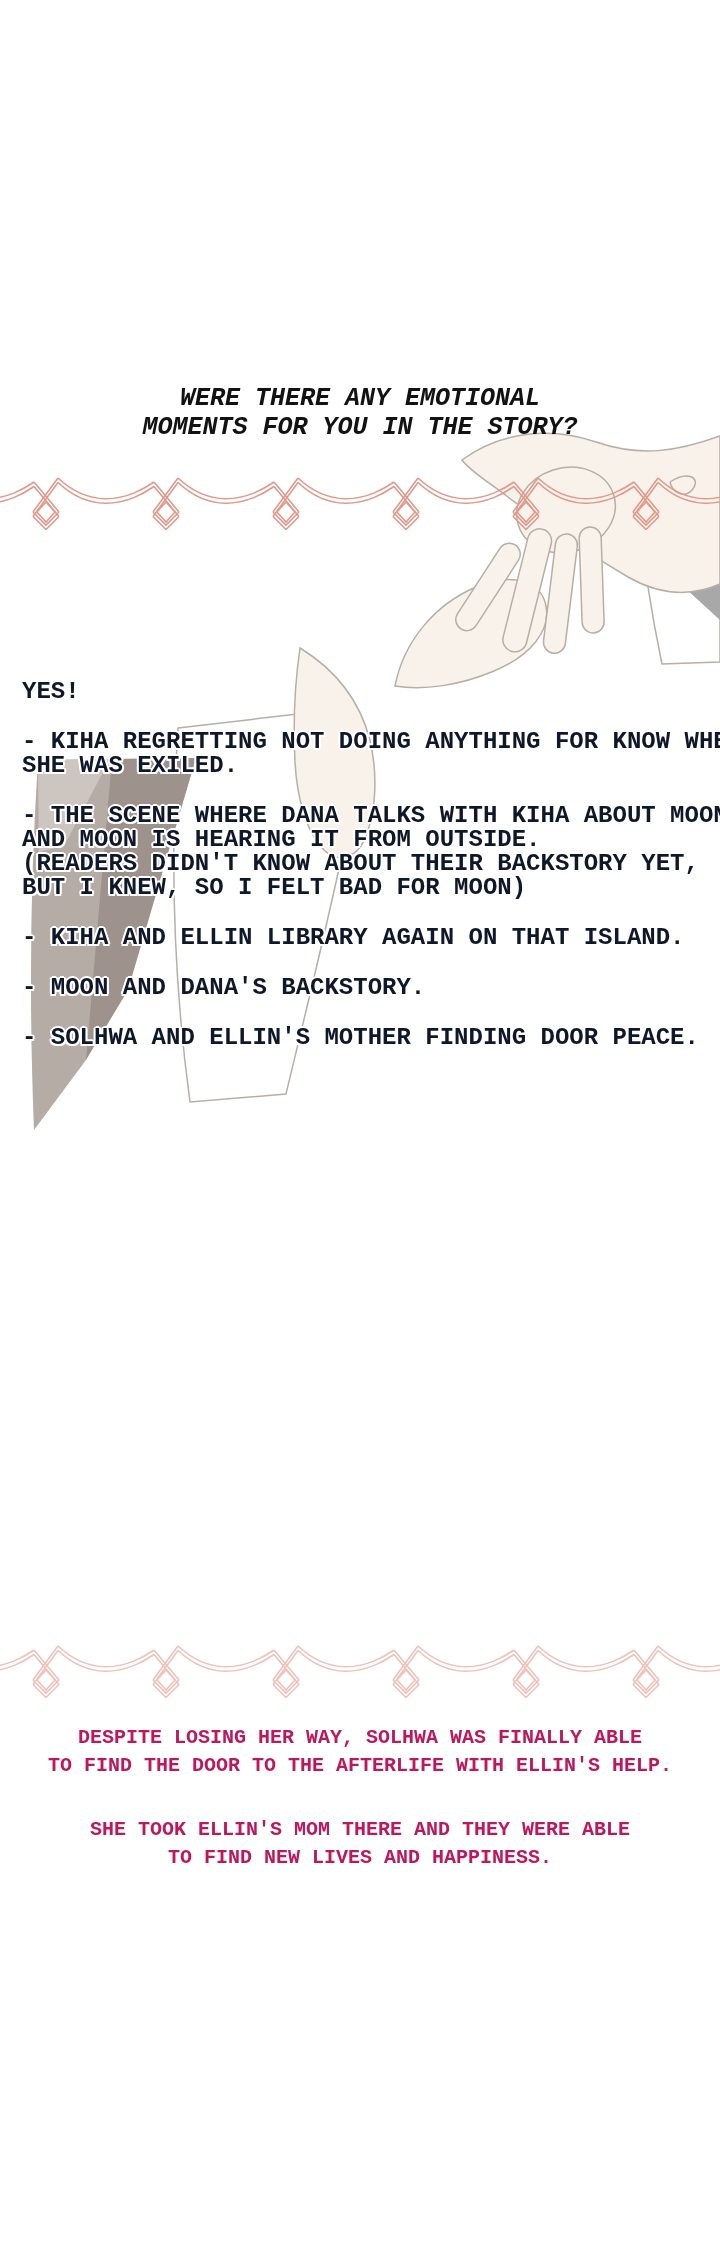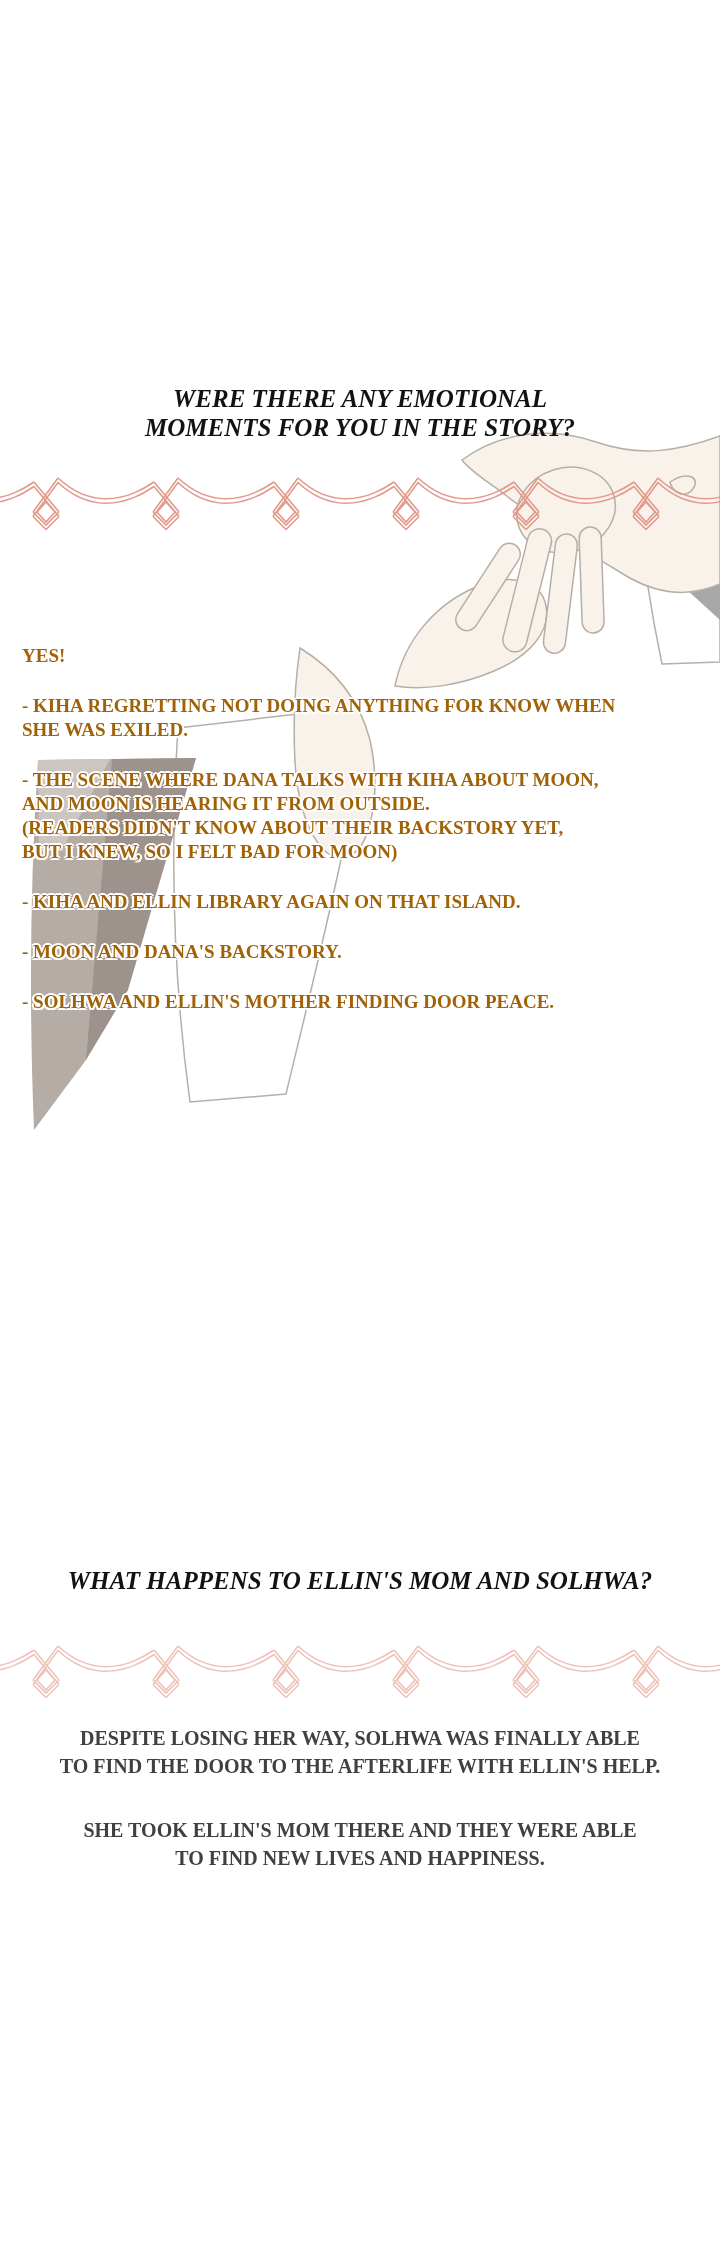--- a/index.html
+++ b/index.html
@@ -1,33 +1,33 @@
 <!DOCTYPE html>
 <html><head>
 <meta charset="utf-8">
 <style>
   html,body{margin:0;padding:0;background:#ffffff;}
   .page{position:relative;width:720px;height:1958px;background:#ffffff;overflow:hidden;
-        font-family:Liberation Serif, serif;color:#151515;}
+        font-family:Liberation Mono, monospace;color:#151515;}
   .q-title{position:absolute;left:0;width:720px;text-align:center;
            font-style:italic;font-weight:bold;font-size:25px;line-height:29px;
            color:#121212;white-space:pre-line;z-index:3;}
   #title1{top:384px;}
   #title2{top:1566px;}
   .band{position:absolute;left:0;width:720px;height:62px;z-index:2;}
   #band1{top:468px;}
   #band2{top:1636px;}
   #hands{position:absolute;top:330px;left:0;z-index:1;}
-  .body-text{position:absolute;top:644px;left:22px;width:692px;z-index:3;
-             font-weight:bold;font-size:19px;line-height:24px;color:#a16207;}
+  .body-text{position:absolute;top:680px;left:22px;width:692px;z-index:3;
+             font-weight:bold;font-size:24px;line-height:24px;color:#0f172a;}
   .body-text p{margin:0 0 26px 0;white-space:pre;
      text-shadow:2px 0 0 #fff,-2px 0 0 #fff,0 2px 0 #fff,0 -2px 0 #fff,
                  1.5px 1.5px 0 #fff,-1.5px 1.5px 0 #fff,1.5px -1.5px 0 #fff,-1.5px -1.5px 0 #fff;}
   .answer2{position:absolute;top:1724px;left:0;width:720px;text-align:center;z-index:3;
-           font-weight:bold;font-size:20px;line-height:28px;color:#404040;}
+           font-weight:bold;font-size:20px;line-height:28px;color:#be185d;}
   .answer2 p{margin:0 0 36px 0;white-space:pre-line;}
 </style>
 </head>
 <body>
 
 <div class="page">
 
   <div class="q-title" id="title1">WERE THERE ANY EMOTIONAL
 MOMENTS FOR YOU IN THE STORY?</div>
 
@@ -75,21 +75,20 @@
 SHE WAS EXILED.</p>
     <p>- THE SCENE WHERE DANA TALKS WITH KIHA ABOUT MOON,
 AND MOON IS HEARING IT FROM OUTSIDE.
 (READERS DIDN'T KNOW ABOUT THEIR BACKSTORY YET,
 BUT I KNEW, SO I FELT BAD FOR MOON)</p>
     <p>- KIHA AND ELLIN LIBRARY AGAIN ON THAT ISLAND.</p>
     <p>- MOON AND DANA'S BACKSTORY.</p>
     <p>- SOLHWA AND ELLIN'S MOTHER FINDING DOOR PEACE.</p>
   </div>
 
-  <div class="q-title" id="title2">WHAT HAPPENS TO ELLIN'S MOM AND SOLHWA?</div>
 
   <svg class="band" id="band2" width="720" height="62" viewBox="0 0 720 62">
     <defs>
       <pattern id="pat2" width="120" height="62" x="14" patternUnits="userSpaceOnUse">
         <g fill="none" stroke-width="1.6" stroke="#eec2b9">
           <path d="M-76,10 C-46,38 -12,36 20,14 M44,10 C74,38 108,36 140,14 M20,14 L45,44 M44,10 L19,44 M19,44 L32,57 L45,44 M32,34 L41,44 L32,54 L23,44 Z"></path>
           <path transform="translate(0,4.5)" d="M-76,10 C-46,38 -12,36 20,14 M44,10 C74,38 108,36 140,14 M20,14 L45,44 M44,10 L19,44 M19,44 L32,57 L45,44"></path>
         </g>
       </pattern>
     </defs>

